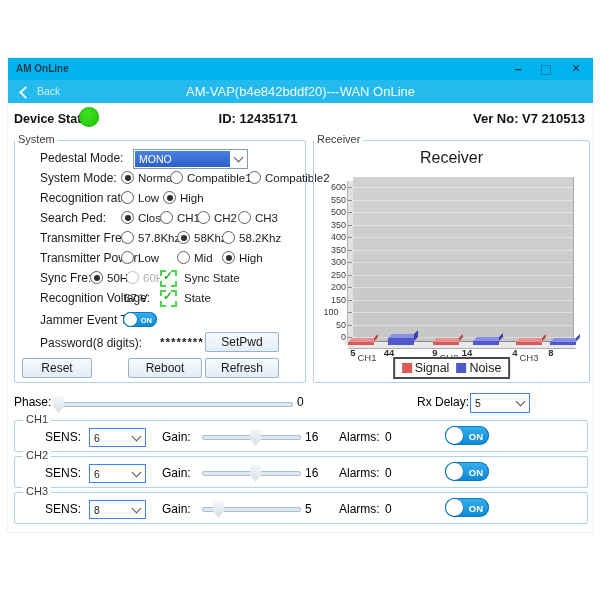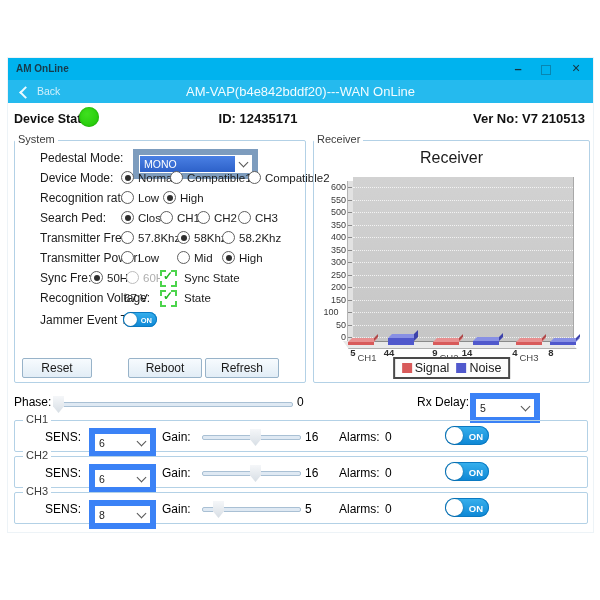--- a/index.html
+++ b/index.html
@@ -35,21 +35,21 @@
   .radio{position:absolute;top:0;display:inline-flex;align-items:center;white-space:nowrap;}
   .radio .rb{display:inline-block;width:11px;height:11px;border:1px solid #5f5f5f;border-radius:50%;background:#fff;position:relative;}
   .radio.sel .rb::after{content:"";position:absolute;left:2.5px;top:2.5px;width:6px;height:6px;border-radius:50%;background:#2f2f2f;}
   .radio em{font-style:normal;font-size:11.5px;color:#1c1c1c;margin-left:4px;}
   .radio.dis .rb{border-color:#bdbdbd;}
   .radio.dis em{color:#aeaeae;}
   .chk{position:absolute;top:-1px;width:13px;height:13px;border:2px dashed #4cd44c;background:#fff;}
   .chk .check{position:absolute;left:1px;top:-3px;font-size:12px;font-weight:700;color:#22b822;font-style:normal;}
   .vtext{position:absolute;top:1px;font-size:11.5px;color:#1c1c1c;}
   
-  .combo{position:absolute;background:#fff;border:6px solid #3b82f6;}
+  .combo{position:absolute;background:#fff;border:1px solid #3b82f6;}
   .combo .val{position:absolute;left:4px;top:50%;transform:translateY(-50%);font-size:10.5px;color:#1c1c1c;}
   .combo .chev{position:absolute;right:5px;top:50%;width:6px;height:6px;margin-top:-5px;border-right:1.4px solid #555;border-bottom:1.4px solid #555;transform:rotate(45deg);}
   .combo.hl{border-color:#7d9cbe;}
   .combo.hl .selarea{position:absolute;left:1px;top:1px;bottom:1px;right:17px;background:linear-gradient(#4a80e4,#2d61c9);}
   .combo.hl .val{color:#fff;left:5px;}
   .combo.hl .chev{right:5px;}
   
   .toggle{position:absolute;border-radius:12px;background:linear-gradient(#38b1ee,#0d86d4);box-shadow:inset 0 0 0 1px #0b7ac2;}
   .toggle .knob{position:absolute;left:1px;top:1px;background:#fff;border-radius:50%;box-shadow:0 0 2px rgba(0,0,0,.35);}
   .toggle .onlbl{position:absolute;top:50%;transform:translateY(-50%);color:#fff;font-weight:700;}
@@ -119,21 +119,21 @@
   <div class="srow" style="top:93px;">
     <span class="lbl">Pedestal Mode:</span>
     <span class="combo hl" style="left:125px;top:-2px;width:113px;height:18px;">
       <i class="selarea"></i>
       <span class="val">MONO</span>
       <i class="chev"></i>
     </span>
   </div>
 
   <div class="srow" style="top:113px;">
-    <span class="lbl">Device Mode:</span>
+    <span class="lbl">System Mode:</span>
     <span class="radio sel" style="left:113px;">
           <i class="rb"></i>
           <em>Normal</em>
         </span>
     <span class="radio" style="left:162px;">
           <i class="rb"></i>
           <em>Compatible1</em>
         </span>
     <span class="radio" style="left:240px;">
           <i class="rb"></i>
@@ -231,20 +231,25 @@
   </div>
 
   <div class="srow" style="top:255px;">
     <span class="lbl">Jammer Event Trigg:</span>
     <span class="toggle small" style="left:115px;top:-1px;">
       <i class="knob"></i>
       <span class="onlbl">ON</span>
     </span>
   </div>
 
+  <div class="srow" style="top:278px;">
+    <span class="lbl">Password(8 digits):</span>
+    <span class="vtext" style="left:152px;top:0;font-weight:700;letter-spacing:1px;">********</span>
+    <span class="btn" style="left:197px;top:-4px;width:72px;height:18px;line-height:18px;">SetPwd</span>
+  </div>
 
   <span class="btn" style="left:14px;top:300px;width:68px;height:18px;line-height:18px;">Reset</span>
   <span class="btn" style="left:104px;top:300px;width:72px;height:18px;line-height:18px;margin-left:16px;">Reboot</span>
   <span class="btn" style="left:197px;top:300px;width:72px;height:18px;line-height:18px;">Refresh</span>
 
   <div class="gbox" id="rcvbox">
     <span class="glabel">Receiver</span>
     <span class="ctitle">Receiver</span>
     <div id="lwall"></div>
     <div id="floor"></div>

